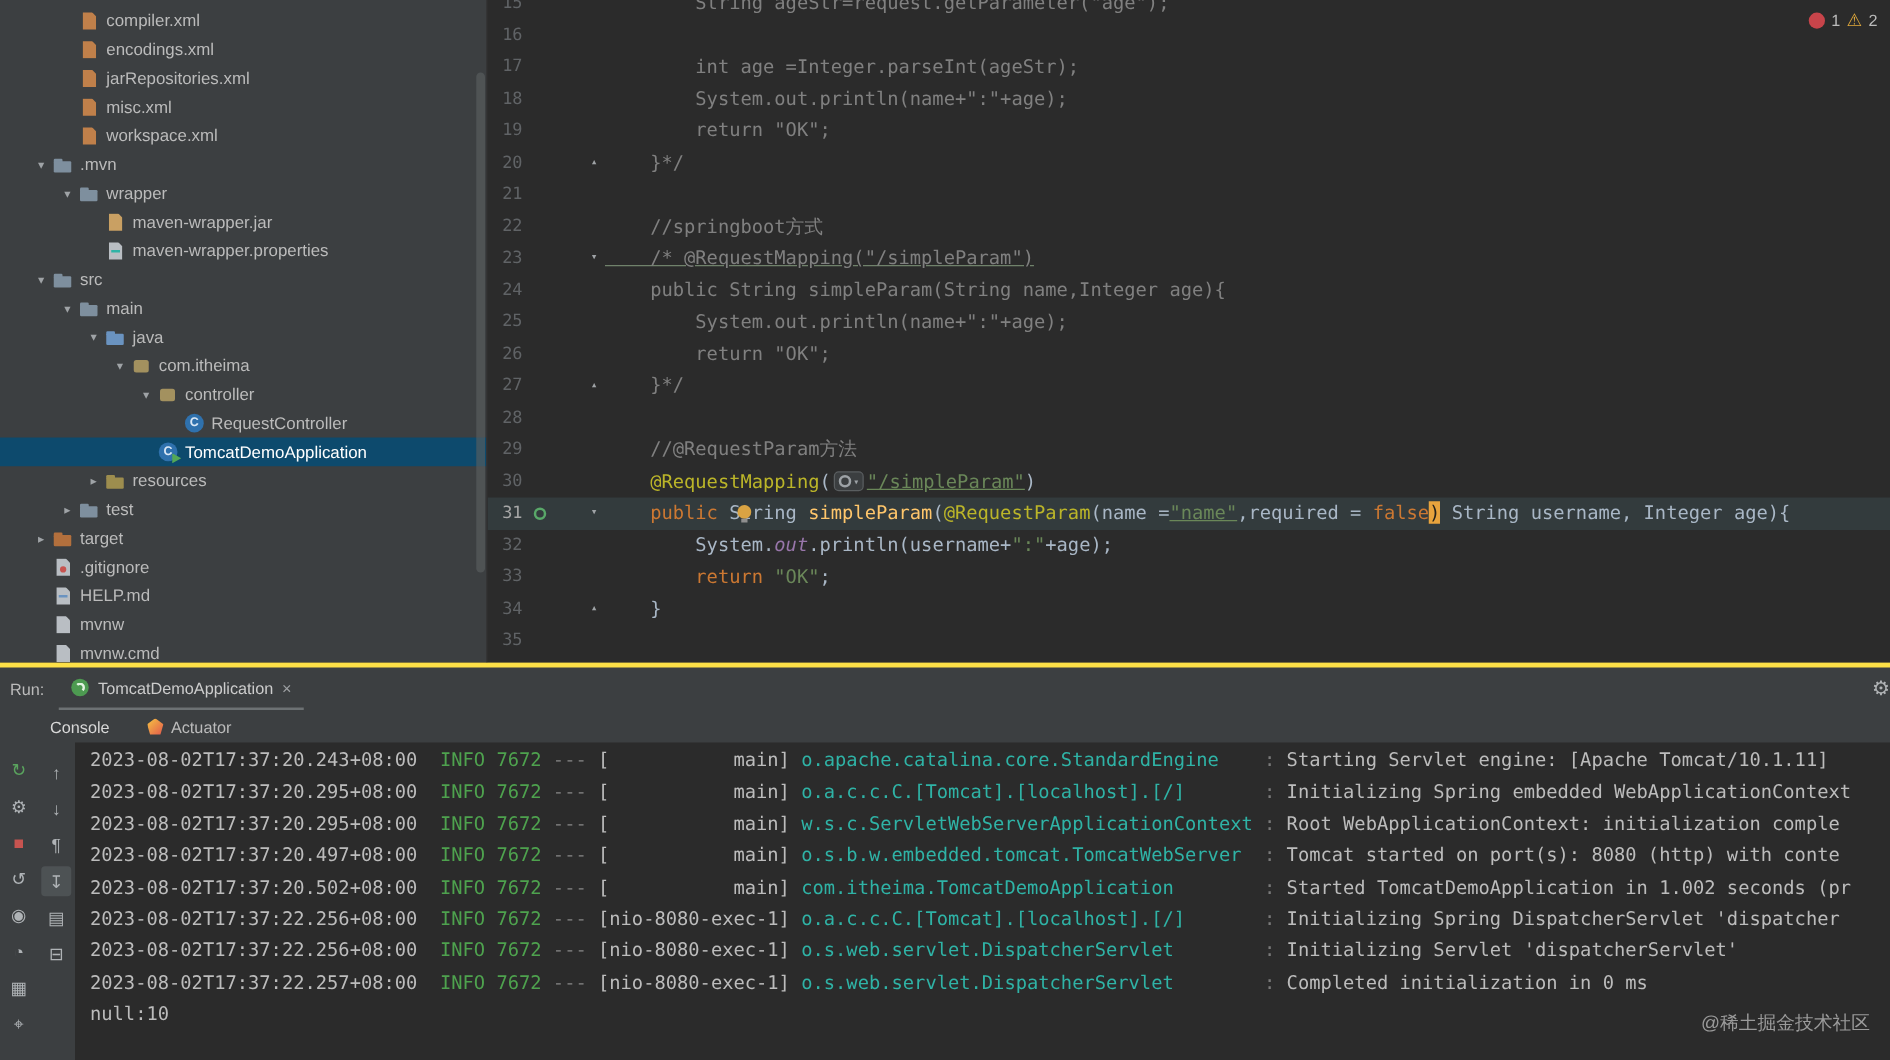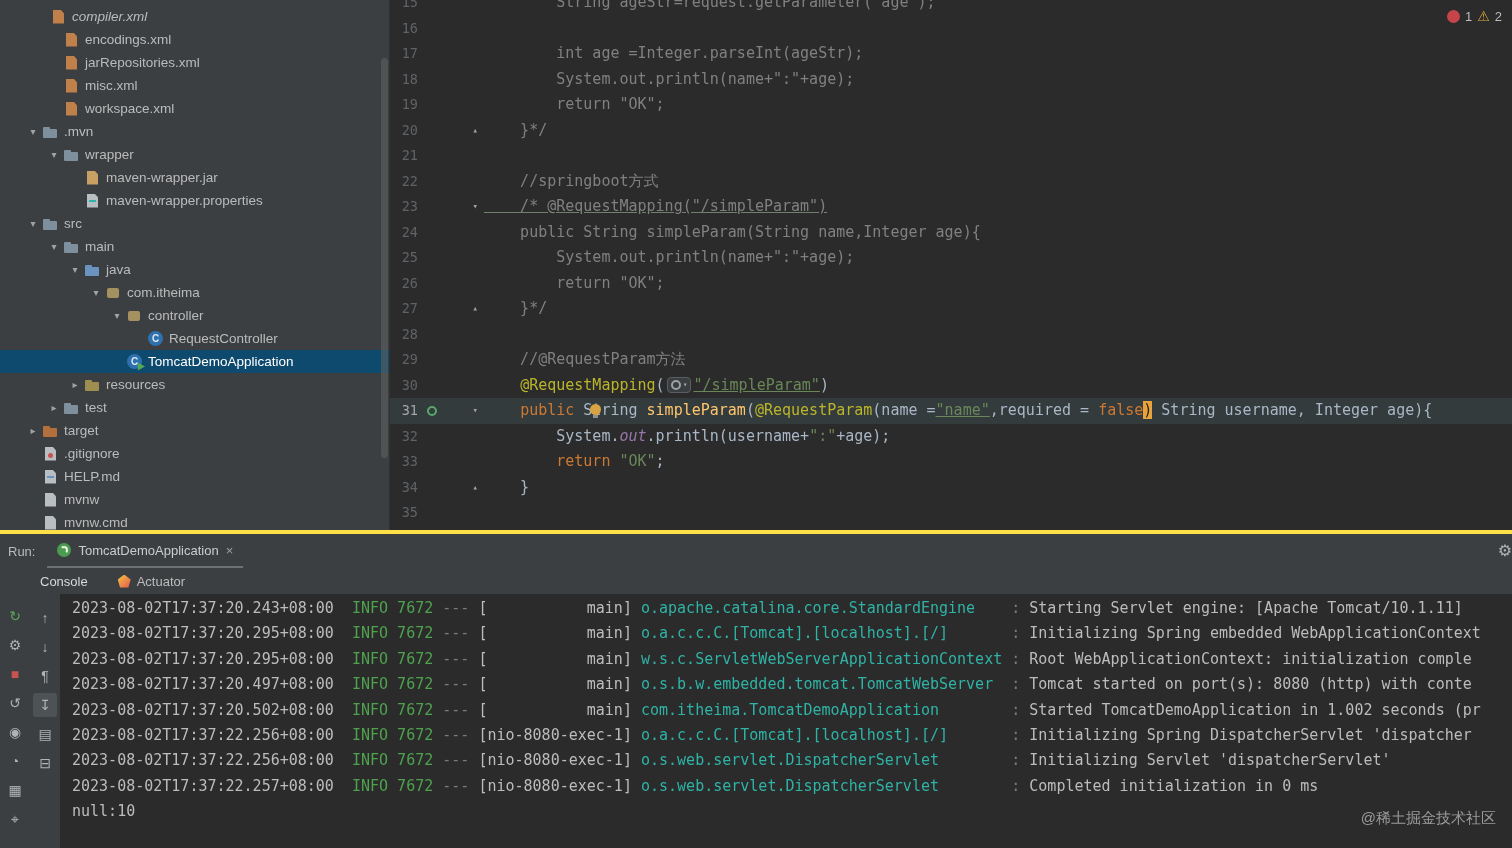--- a/index.html
+++ b/index.html
@@ -112,21 +112,21 @@
     font-family:"Liberation Sans",sans-serif}
 </style>
 </head>
 <body>
 
 <div class="ide">
 
   <div class="top-area">
     <aside class="project-panel">
       <div id="tree">
-          <div class="tree-row" style="padding-left: 32px; font-style: italic;">
+          <div class="tree-row" style="padding-left: 45px;">
             <span class="chev"></span>
             <span class="ticon ic-xml"></span>
             <span class="tlabel">compiler.xml</span>
           </div>
           <div class="tree-row" style="padding-left: 45px;">
             <span class="chev"></span>
             <span class="ticon ic-xml"></span>
             <span class="tlabel">encodings.xml</span>
           </div>
           <div class="tree-row" style="padding-left: 45px;">

